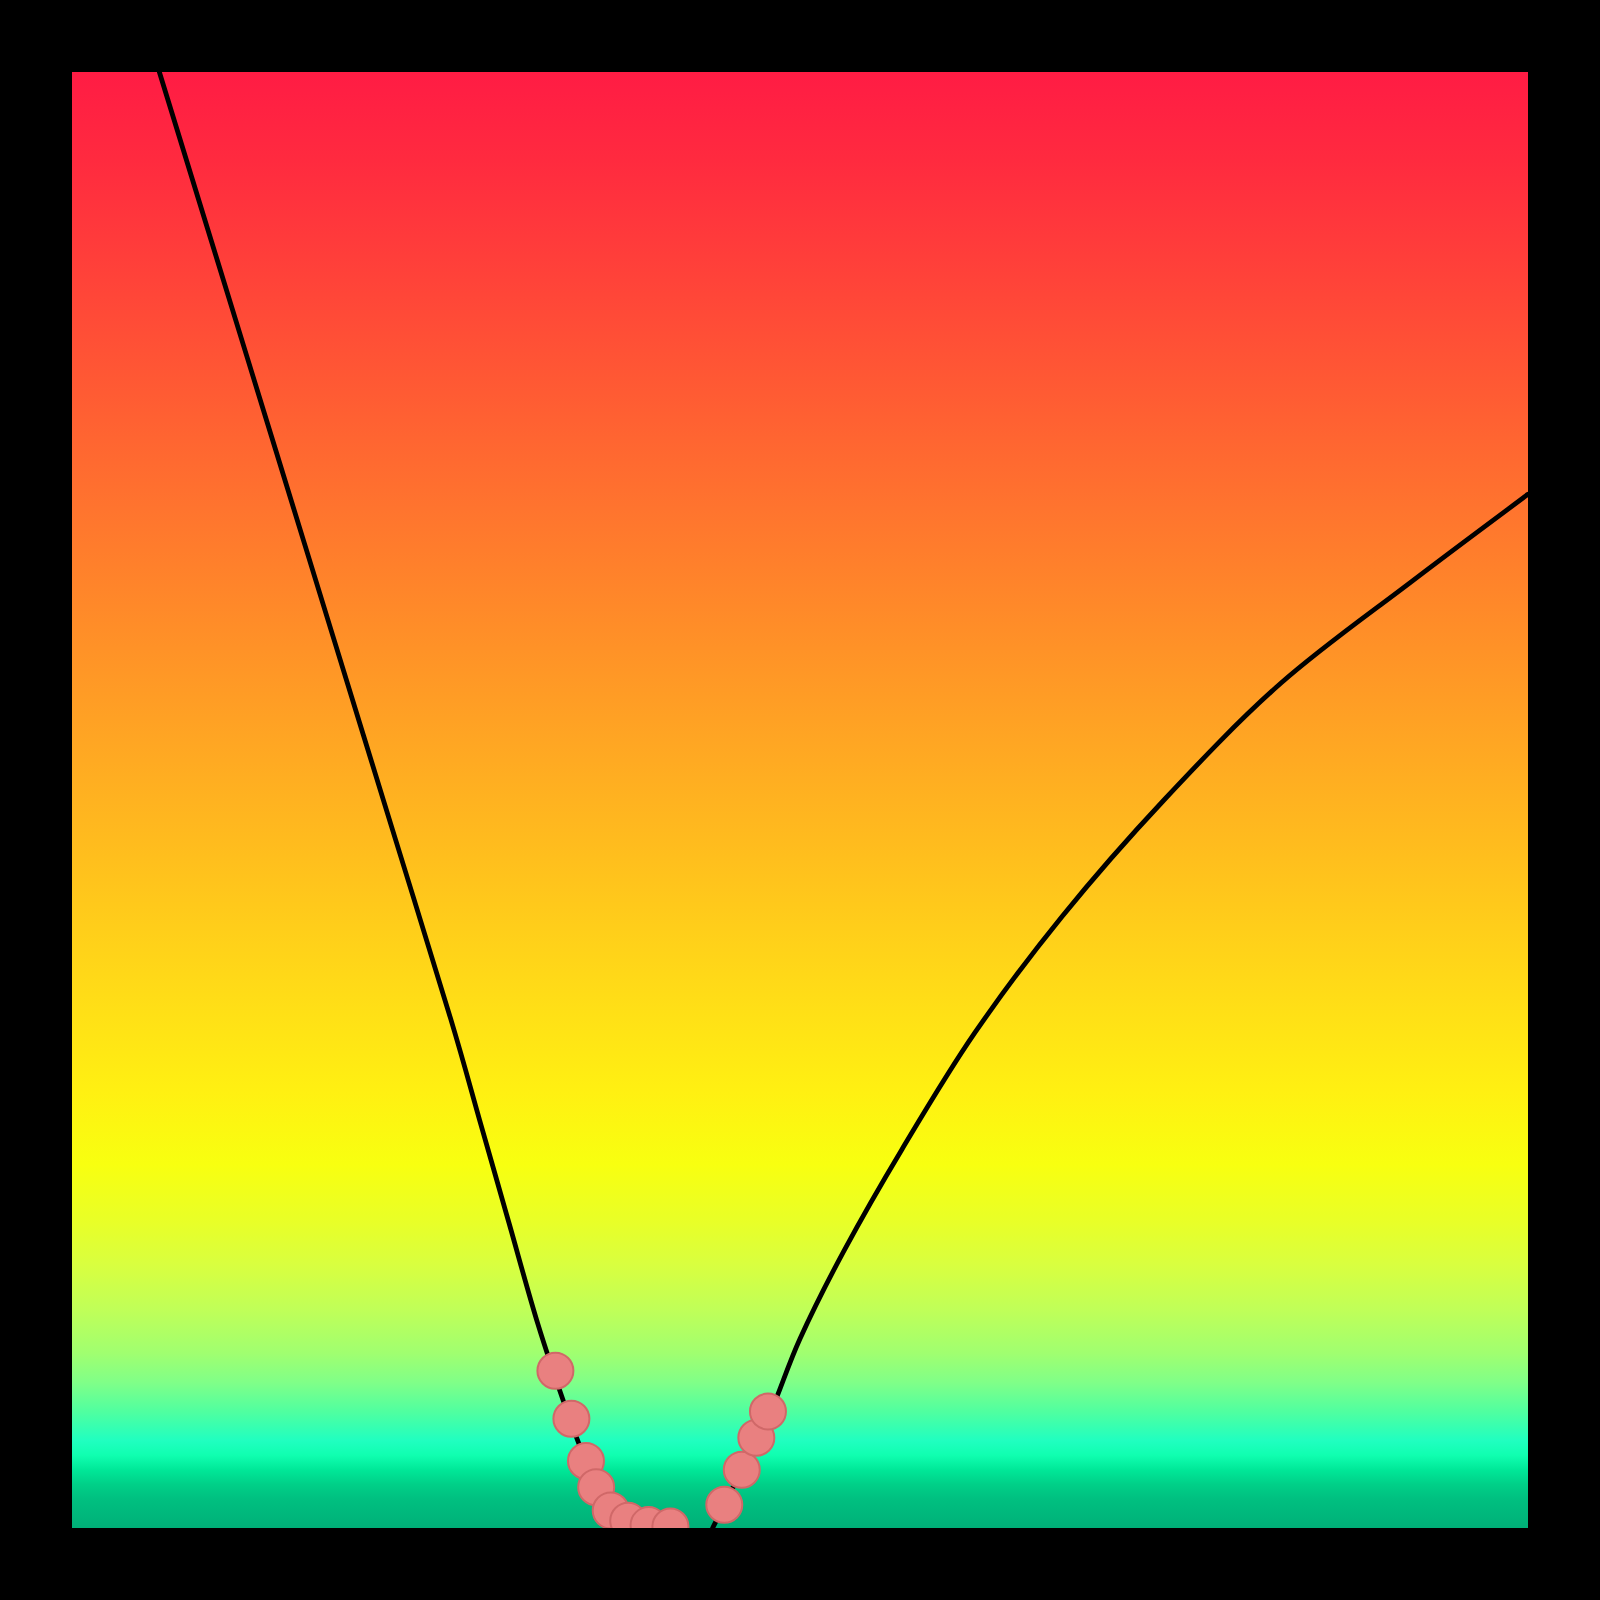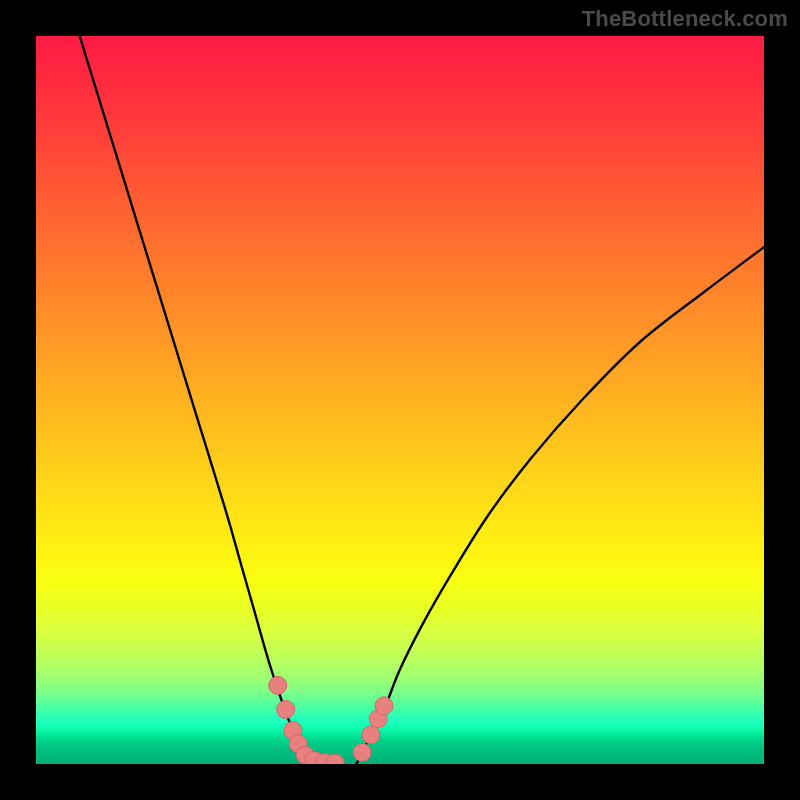--- a/index.html
+++ b/index.html
@@ -60,21 +60,20 @@
   }
   svg.curves {
     position: absolute;
     inset: 0;
   }
 </style>
 </head>
 <body>
 
 <div class="frame">
-  <div class="watermark">TheBottleneck.com</div>
 
   <div class="plot">
     <div class="gradient"></div>
     <svg class="curves" viewBox="0 0 728 728" preserveAspectRatio="none">
       <path id="left-curve" fill="none" stroke-width="2.4" stroke-linecap="round" stroke="#000000" d="M 43.68 0.00 C 48.53 15.77, 63.09 63.09, 72.80 94.64 C 82.51 126.19, 92.21 157.73, 101.92 189.28 C 111.63 220.83, 121.33 252.37, 131.04 283.92 C 140.75 315.47, 150.45 347.01, 160.16 378.56 C 169.87 410.11, 182.00 448.93, 189.28 473.20 C 196.56 497.47, 198.99 507.17, 203.84 524.16 C 208.69 541.15, 213.55 558.13, 218.40 575.12 C 223.25 592.11, 228.11 610.31, 232.96 626.08 C 237.81 641.85, 243.27 657.63, 247.52 669.76 C 251.77 681.89, 254.80 689.17, 258.44 698.88 C 262.08 708.59, 267.54 723.15, 269.36 728.00"></path>
       <path id="right-curve" fill="none" stroke-width="2.4" stroke-linecap="round" stroke="#000000" d="M 320.32 728.00 C 322.75 723.15, 330.03 708.59, 334.88 698.88 C 339.73 689.17, 344.59 680.68, 349.44 669.76 C 354.29 658.84, 357.93 646.71, 364.00 633.36 C 370.07 620.01, 377.35 605.45, 385.84 589.68 C 394.33 573.91, 404.04 556.92, 414.96 538.72 C 425.88 520.52, 438.01 499.89, 451.36 480.48 C 464.71 461.07, 479.27 441.65, 495.04 422.24 C 510.81 402.83, 527.80 383.41, 546.00 364.00 C 564.20 344.59, 583.61 323.96, 604.24 305.76 C 624.87 287.56, 649.13 270.57, 669.76 254.80 C 690.39 239.03, 718.29 218.40, 728.00 211.12"></path>
       <g id="markers">
           <circle cx="241.70" cy="649.38" r="9" fill="#e98080" stroke="#d06868" stroke-width="1"></circle>
           <circle cx="249.70" cy="673.40" r="9" fill="#e98080" stroke="#d06868" stroke-width="1"></circle>
           <circle cx="256.98" cy="694.51" r="9" fill="#e98080" stroke="#d06868" stroke-width="1"></circle>

